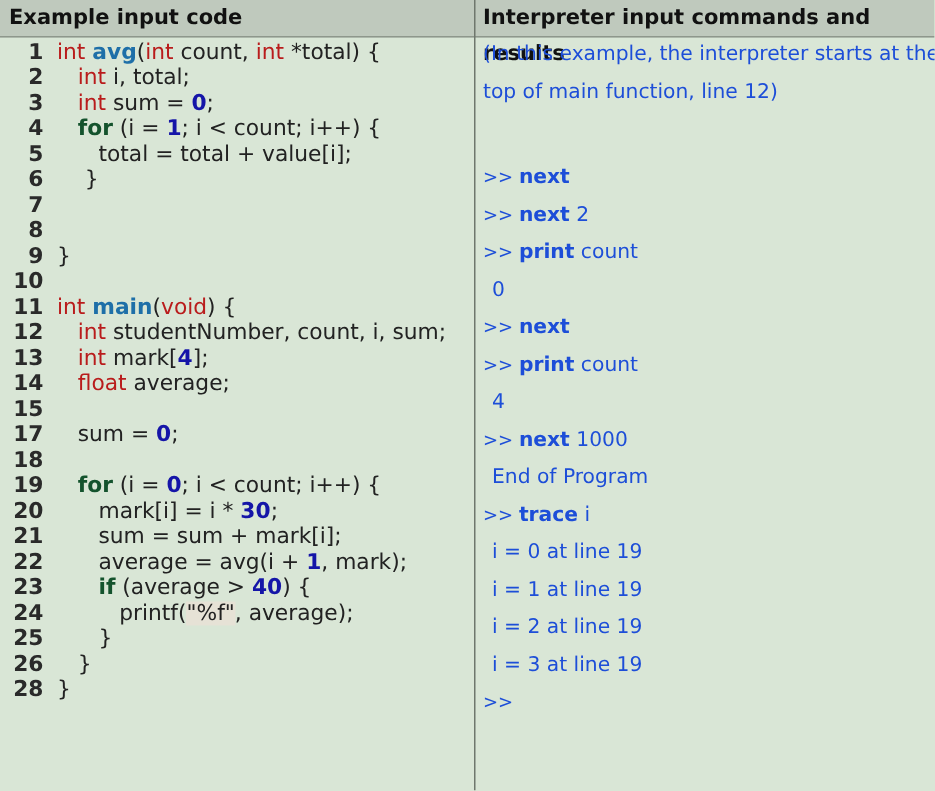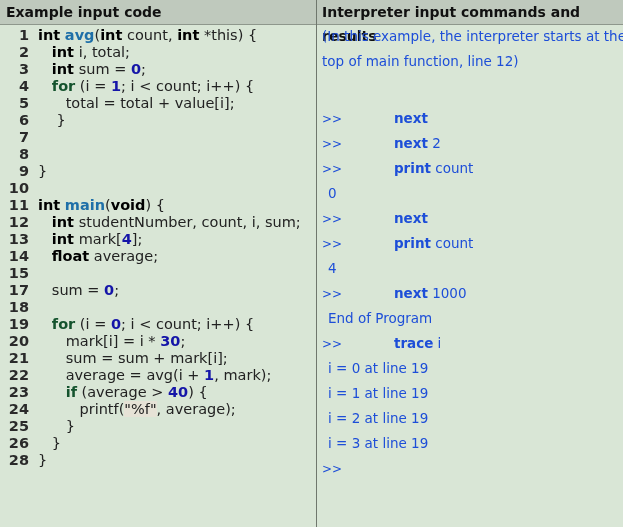--- a/index.html
+++ b/index.html
@@ -6,42 +6,42 @@
   body{width:623px;height:527px;background:#d9e6d6;font-family:"DejaVu Sans","Liberation Sans",sans-serif;overflow:hidden;position:relative;}
   .hdr{position:absolute;top:0;left:0;width:623px;height:24px;background:#bfc9bd;border-bottom:1px solid #8e978c;}
   .hdr-cell{position:absolute;top:0;height:24px;line-height:24px;font-weight:bold;font-size:14px;color:#111;}
   .hdr-left{left:6px;}
   .hdr-right{left:322px;}
   .vdiv{position:absolute;top:0;left:316px;width:1px;height:527px;background:#6f776d;}
   .code{position:absolute;top:27px;left:0;width:316px;}
   .cline{height:17px;line-height:17px;font-size:14.5px;white-space:pre;color:#222;position:relative;}
   .ln{position:absolute;right:287px;width:28px;text-align:right;font-weight:bold;color:#2a2a2a;}
   .src{position:absolute;left:38px;}
-  .kw{color:#000000;font-weight:bold;}
+  .kw{color:#b91c1c;font-weight:normal;}
   .fn{color:#1e6fa8;font-weight:bold;}
   .ctl{color:#14532d;font-weight:bold;}
   .num{color:#1515a8;font-weight:bold;}
   .str{background:#e6e2d6;}
   .right{position:absolute;top:24px;left:322px;width:296px;}
   .rline{height:25px;line-height:25px;font-size:13.5px;color:#1d4ed8;white-space:pre;}
   .rline.gap{height:32px;}
-  .b{font-weight:bold;margin-left:48px;}
+  .b{font-weight:bold;}
   .out{padding-left:6px;}
 </style>
 </head>
 <body>
 
 <div class="hdr">
   <div class="hdr-cell hdr-left">Example input code</div>
   <div class="hdr-cell hdr-right">Interpreter input commands and results</div>
 </div>
 <div class="vdiv"></div>
 
 <div class="code" id="code">
-    <div class="cline"><span class="ln">1</span><span class="src"><span class="kw">int</span><span>&nbsp;</span><span class="fn">avg</span><span>(</span><span class="kw">int</span><span> count, </span><span class="kw">int</span><span> *this) {</span></span></div>
+    <div class="cline"><span class="ln">1</span><span class="src"><span class="kw">int</span><span>&nbsp;</span><span class="fn">avg</span><span>(</span><span class="kw">int</span><span> count, </span><span class="kw">int</span><span> *total) {</span></span></div>
     <div class="cline"><span class="ln">2</span><span class="src"><span>   </span><span class="kw">int</span><span> i, total;</span></span></div>
     <div class="cline"><span class="ln">3</span><span class="src"><span>   </span><span class="kw">int</span><span> sum = </span><span class="num">0</span><span>;</span></span></div>
     <div class="cline"><span class="ln">4</span><span class="src"><span>   </span><span class="ctl">for</span><span> (i = </span><span class="num">1</span><span>; i &lt; count; i++) {</span></span></div>
     <div class="cline"><span class="ln">5</span><span class="src"><span>      total = total + value[i];</span></span></div>
     <div class="cline"><span class="ln">6</span><span class="src"><span>    }</span></span></div>
     <div class="cline"><span class="ln">7</span><span class="src"></span></div>
     <div class="cline"><span class="ln">8</span></div>
     <div class="cline"><span class="ln">9</span><span class="src"><span>}</span></span></div>
     <div class="cline"><span class="ln">10</span><span class="src"></span></div>
     <div class="cline"><span class="ln">11</span><span class="src"><span class="kw">int</span><span>&nbsp;</span><span class="fn">main</span><span>(</span><span class="kw">void</span><span>) {</span></span></div>

